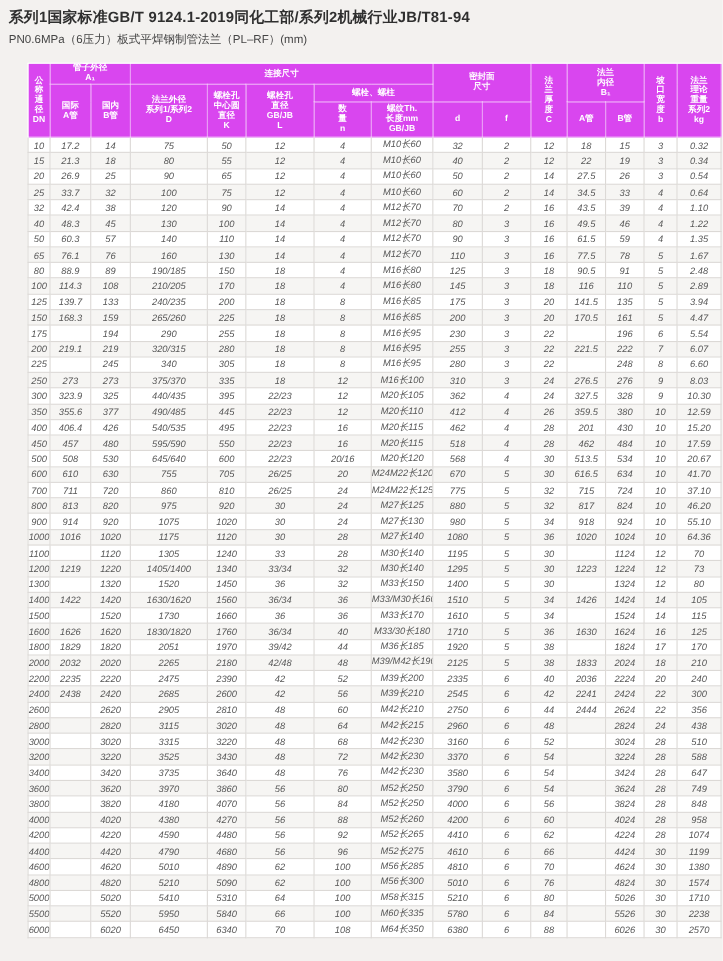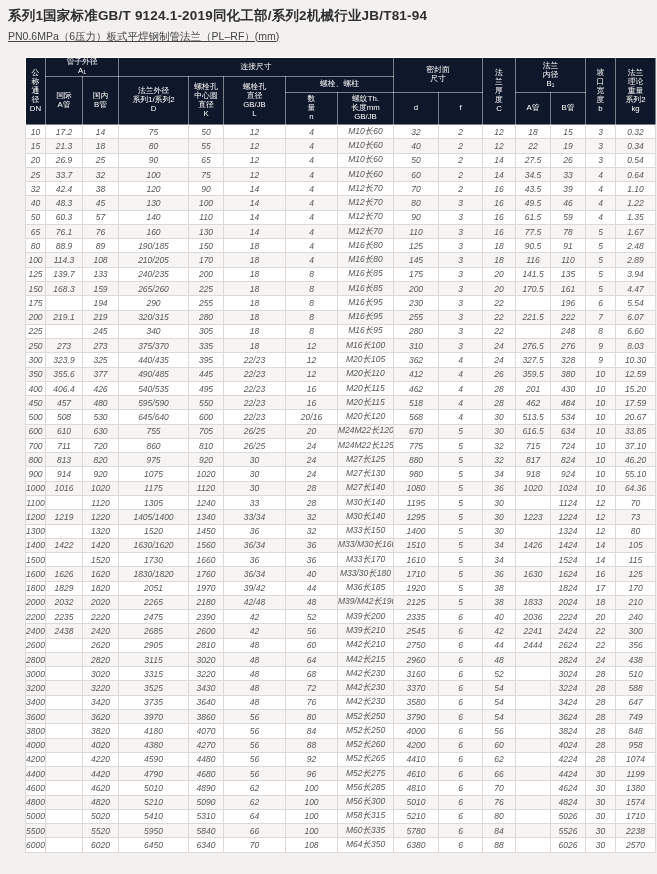--- a/index.html
+++ b/index.html
@@ -11,34 +11,34 @@
     overflow:hidden;
   }
   .page { width:657px; height:874px; position:relative; }
   .doc-title {
     margin:0; padding:7px 0 0 8px;
     font-size:13.5px; font-weight:bold; color:#2f2f2f;
     letter-spacing:0.2px; line-height:1.3;
   }
   .doc-subtitle {
     margin:5px 0 0 8px;
-    font-size:10.5px; color:#454545; line-height:1.3;text-decoration:underline;
+    font-size:10.5px; color:#454545; line-height:1.3;
   }
   table.flange {
     border-collapse:collapse;
     table-layout:fixed;
     width:630px;
     margin:14px 0 0 25px;
     background:#ffffff;
   }
   table.flange th {
-    background:#0f172a;
+    background:#d946ef;
     color:#ffffff;
     font-size:7.8px;
-    font-weight:normal;
+    font-weight:bold;
     text-align:center;
     vertical-align:middle;
     padding:0;
     line-height:1.15;
     white-space:pre-line;
     border:1px solid rgba(255,255,255,0.45);
   }
   table.flange thead tr.h1 { height:18px; }
   table.flange thead tr.h2 { height:16px; }
   table.flange thead tr.h3 { height:32px; }
@@ -509,21 +509,21 @@
           <td>705</td>
           <td>26/25</td>
           <td>20</td>
           <td>M24M22长120</td>
           <td>670</td>
           <td>5</td>
           <td>30</td>
           <td>616.5</td>
           <td>634</td>
           <td>10</td>
-          <td>33.85</td>
+          <td>41.70</td>
         </tr>
         <tr>
           <td>700</td>
           <td>711</td>
           <td>720</td>
           <td>860</td>
           <td>810</td>
           <td>26/25</td>
           <td>24</td>
           <td>M24M22长125</td>

